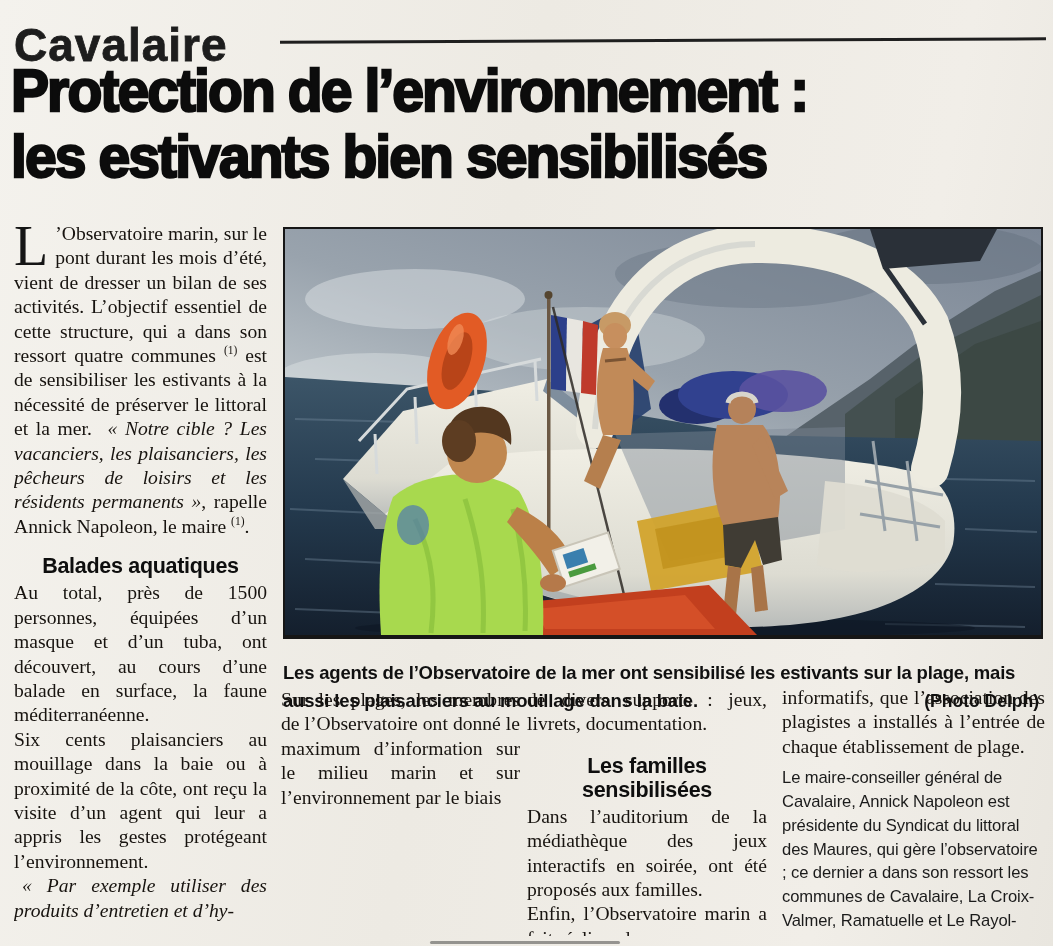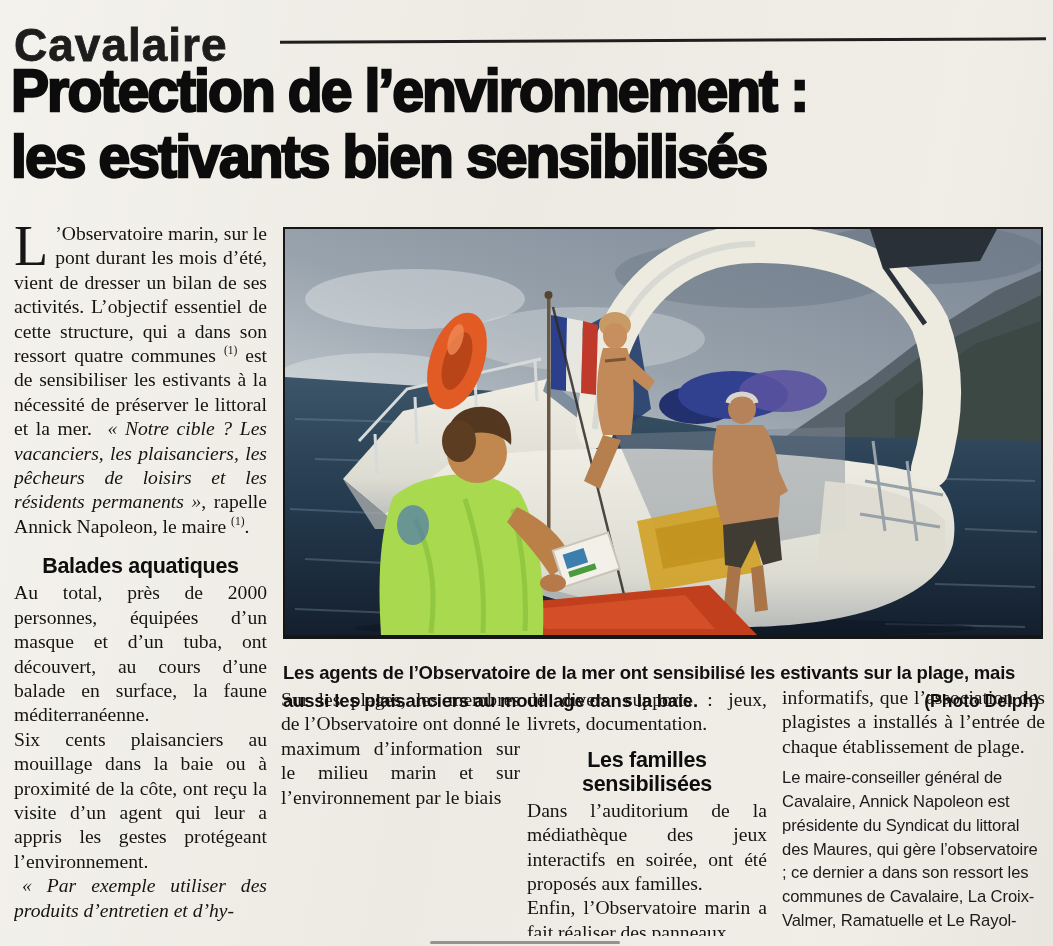--- a/index.html
+++ b/index.html
@@ -29,21 +29,21 @@
   .col{position:absolute;text-align:justify;font-size:19.6px;line-height:24.4px;overflow:hidden;}
   .col p{margin:0;}
   .col1{left:14px;top:222px;width:253px;height:712px;}
   .col2{left:281px;top:688px;width:239px;height:248px;}
   .col3{left:527px;top:688px;width:240px;height:248px;}
   .col4{left:782px;top:686px;width:263px;height:252px;}
   .ital{font-style:italic;margin-left:8px;}
   sup{font-size:11.5px;line-height:0;vertical-align:super;}
   h3.h{font-family:"Liberation Sans",sans-serif;font-size:21.5px;line-height:24px;
     margin:15px 0 3px 0;color:#0e0e0e;letter-spacing:-.3px;text-align:center;}
-  .col3 h3.h{margin-top:11px;}
+  .col3 h3.h{margin-top:17px;}
   .dropcap{float:left;font-size:56px;line-height:43px;padding:3px 7px 0 0;color:#151515;}
   p.note{font-family:"Liberation Sans",sans-serif;font-size:16.6px;line-height:23.8px;
     margin-top:7px;text-align:left;color:#1b1b1b;letter-spacing:-.1px;}
   .scan-mark{position:absolute;left:430px;top:941px;width:190px;height:3px;background:#4a4a48;
     opacity:.55;border-radius:2px;}
 </style>
 </head>
 <body>
 
 <div class="page">
@@ -52,21 +52,21 @@
   <div class="kicker-rule"></div>
 
   <h1 class="headline">
     <div>Protection de l’environnement :</div>
     <div>les estivants bien sensibilisés</div>
   </h1>
 
   <div class="col col1">
       <p class="p"><span class="dropcap">L</span><span>’Observatoire marin, sur le pont durant les mois d’été, vient de dresser un bilan de ses activités. L’objectif essentiel de cette structure, qui a dans son ressort quatre communes </span><sup>(1)</sup><span> est de sensibiliser les estivants à la nécessité de préserver le littoral et la mer. </span><span class="ital">« Notre cible ? Les vacanciers, les plaisanciers, les pêcheurs de loisirs et les résidents permanents »</span><span>, rapelle Annick Napoleon, le maire </span><sup>(1)</sup><span>.</span></p>
       <h3 class="h"><span>Balades aquatiques</span></h3>
-      <p class="p"><span>Au total, près de 2000 personnes, équipées d’un masque et d’un tuba, ont découvert, au cours d’une balade en surface, la faune méditerranéenne.</span></p>
+      <p class="p"><span>Au total, près de 1500 personnes, équipées d’un masque et d’un tuba, ont découvert, au cours d’une balade en surface, la faune méditerranéenne.</span></p>
       <p class="p"><span>Six cents plaisanciers au mouillage dans la baie ou à proximité de la côte, ont reçu la visite d’un agent qui leur a appris les gestes protégeant l’environnement.</span></p>
       <p class="p"><span class="ital">« Par exemple utiliser des produits d’entretien et d’hy-</span></p>
     </div>
 
   <figure>
     <svg width="756" height="406" viewBox="0 0 756 406" role="img">
       <defs>
         <linearGradient id="sky" x1="0" y1="1" x2="1" y2="0">
           <stop offset="0" stop-color="#cdd4d7"></stop>
           <stop offset="0.45" stop-color="#99a3ad"></stop>

